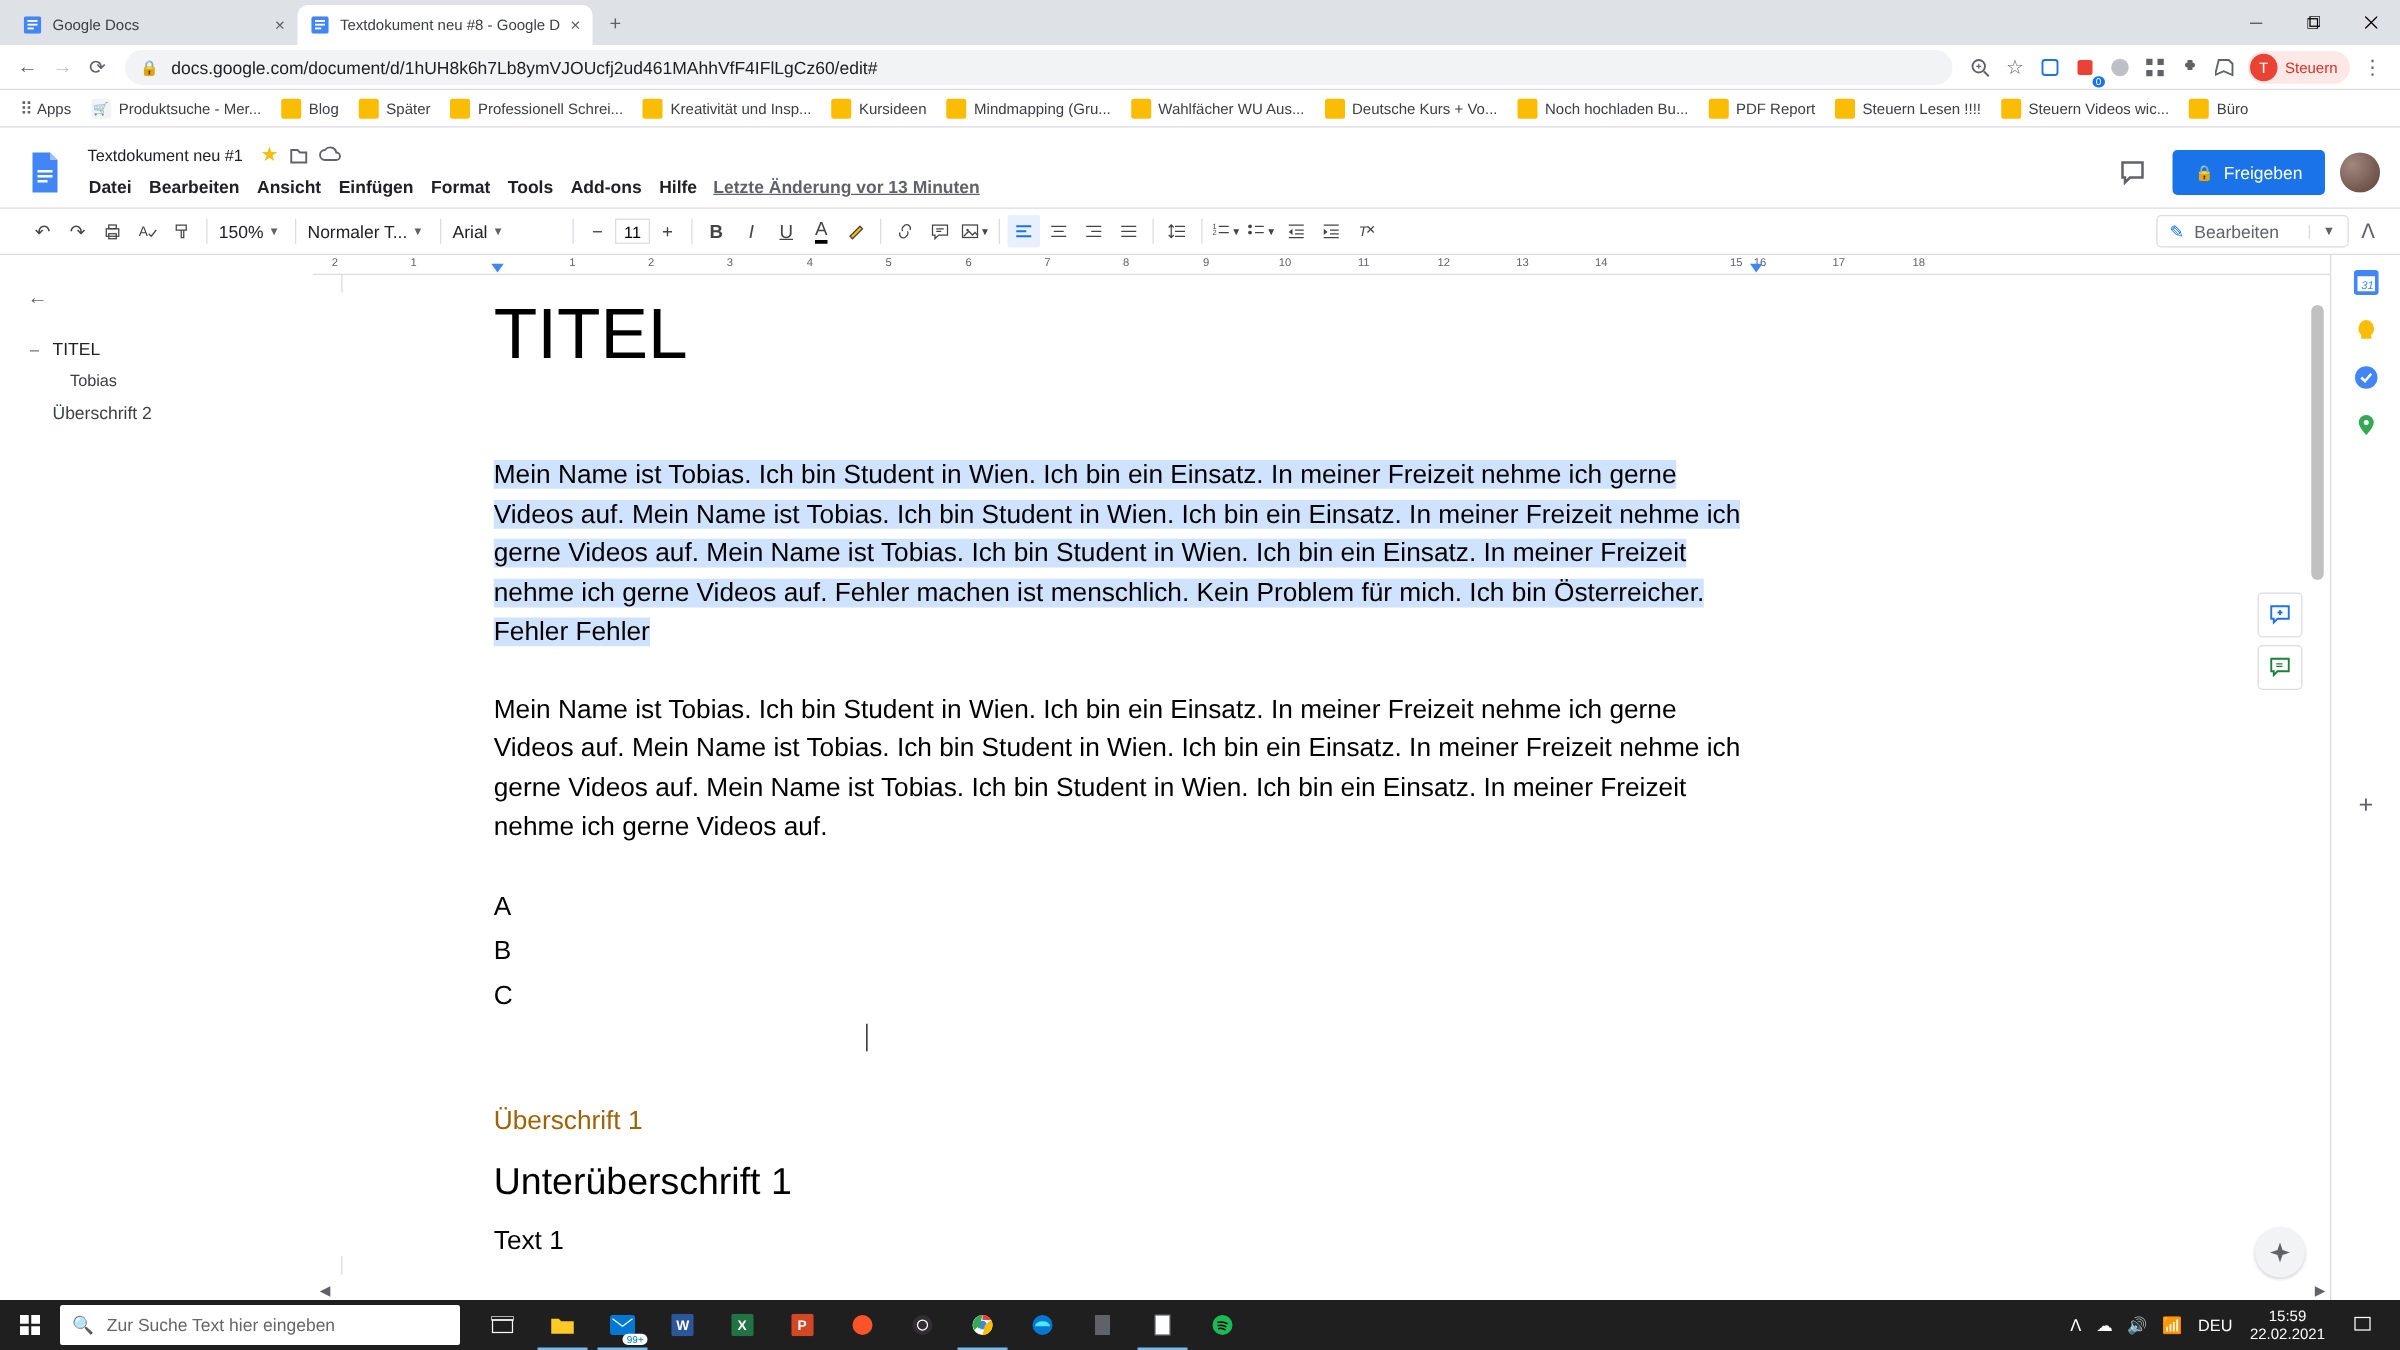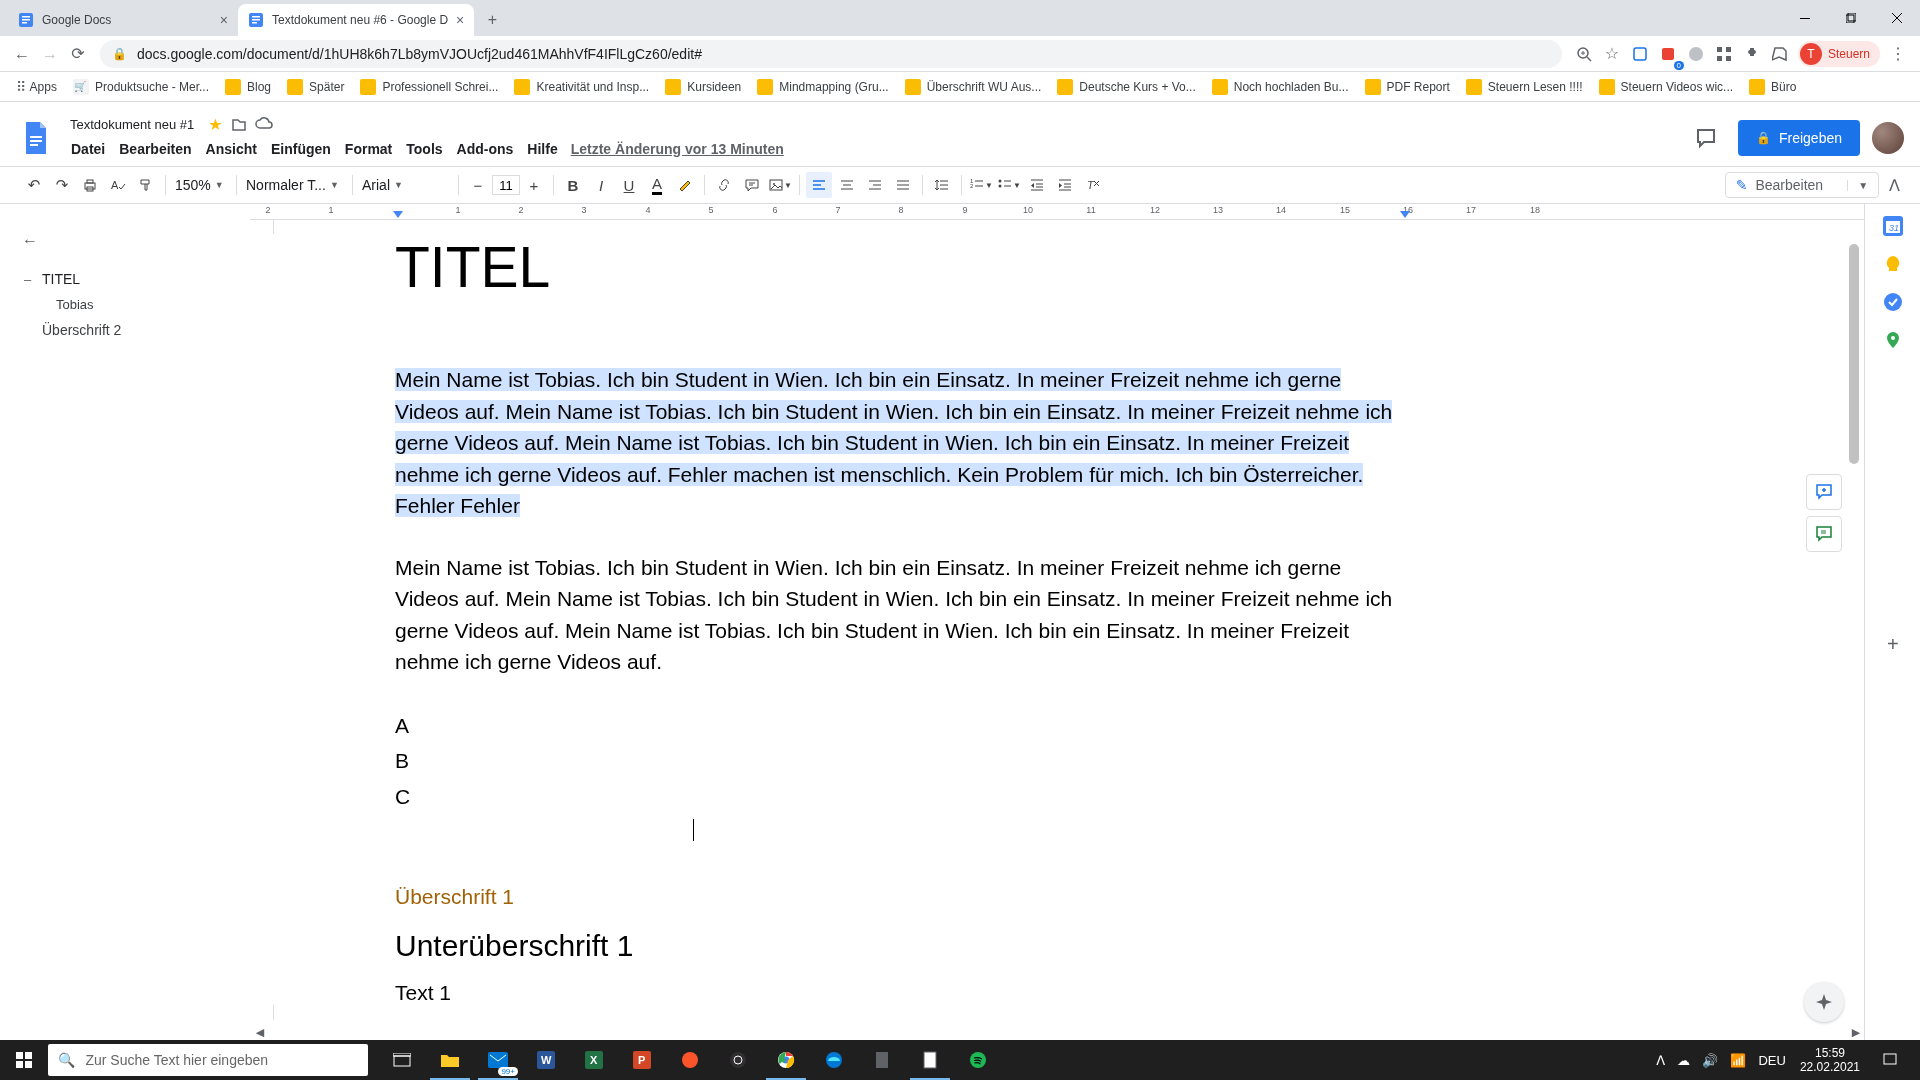--- a/index.html
+++ b/index.html
@@ -161,21 +161,21 @@
   </div>
   <div class="chrome-tab">
     <span class="favicon">
         <svg width="14" height="14">
           <rect width="14" height="14" rx="2" fill="#4285f4"></rect>
           <rect x="3" y="3" width="8" height="1.5" fill="#fff"></rect>
           <rect x="3" y="6" width="8" height="1.5" fill="#fff"></rect>
           <rect x="3" y="9" width="5" height="1.5" fill="#fff"></rect>
         </svg>
       </span>
-    <span>Textdokument neu #6 - Google D</span>
+    <span>Textdokument neu #8 - Google D</span>
     <span class="tab-close">×</span>
   </div>
   <div class="new-tab">+</div>
   <div class="win-controls">
     <div class="win-btn">
         <svg width="10" height="1">
           <rect width="10" height="1" fill="#000"></rect>
         </svg>
       </div>
     <div class="win-btn">
@@ -276,21 +276,21 @@
   <div class="bookmark">
       <span class="bicon yellow"></span>
       <span>Kursideen</span>
     </div>
   <div class="bookmark">
       <span class="bicon yellow"></span>
       <span>Mindmapping  (Gru...</span>
     </div>
   <div class="bookmark">
       <span class="bicon yellow"></span>
-      <span>Überschrift WU Aus...</span>
+      <span>Wahlfächer WU Aus...</span>
     </div>
   <div class="bookmark">
       <span class="bicon yellow"></span>
       <span>Deutsche Kurs + Vo...</span>
     </div>
   <div class="bookmark">
       <span class="bicon yellow"></span>
       <span>Noch hochladen Bu...</span>
     </div>
   <div class="bookmark">
@@ -563,21 +563,21 @@
           <span class="ruler-num" style="left: 461px;">5</span>
           <span class="ruler-num" style="left: 525px;">6</span>
           <span class="ruler-num" style="left: 588px;">7</span>
           <span class="ruler-num" style="left: 651px;">8</span>
           <span class="ruler-num" style="left: 715px;">9</span>
           <span class="ruler-num" style="left: 778px;">10</span>
           <span class="ruler-num" style="left: 841px;">11</span>
           <span class="ruler-num" style="left: 905px;">12</span>
           <span class="ruler-num" style="left: 968px;">13</span>
           <span class="ruler-num" style="left: 1031px;">14</span>
-          <span class="ruler-num" style="left: 1095px;">15</span>
+          <span class="ruler-num" style="left: 1139px;">15</span>
           <span class="ruler-num" style="left: 1158px;">16</span>
           <span class="ruler-num" style="left: 1221px;">17</span>
           <span class="ruler-num" style="left: 1285px;">18</span>
         </div>
       <div class="ruler-marker-l" style="left: 143px;"></div>
       <div class="ruler-marker-r" style="left: 1150px;"></div>
     </div>
 
     <div class="vert-ruler" id="vert-ruler">
         <div style="top: 63px;">2</div>

